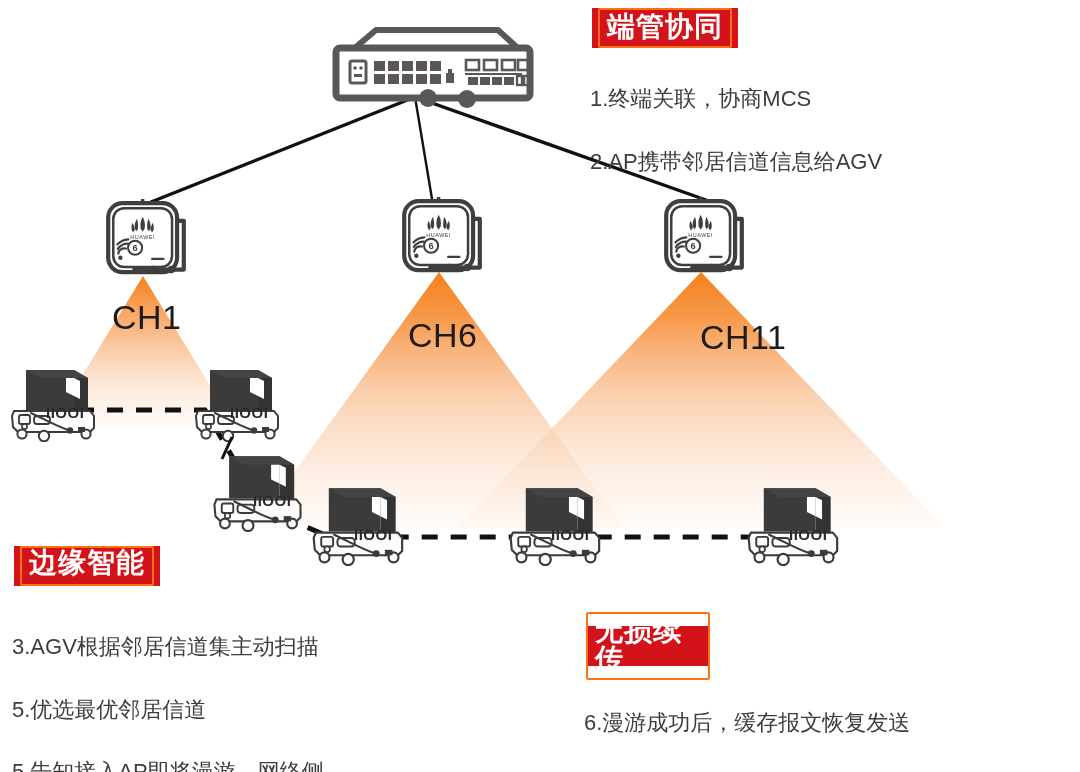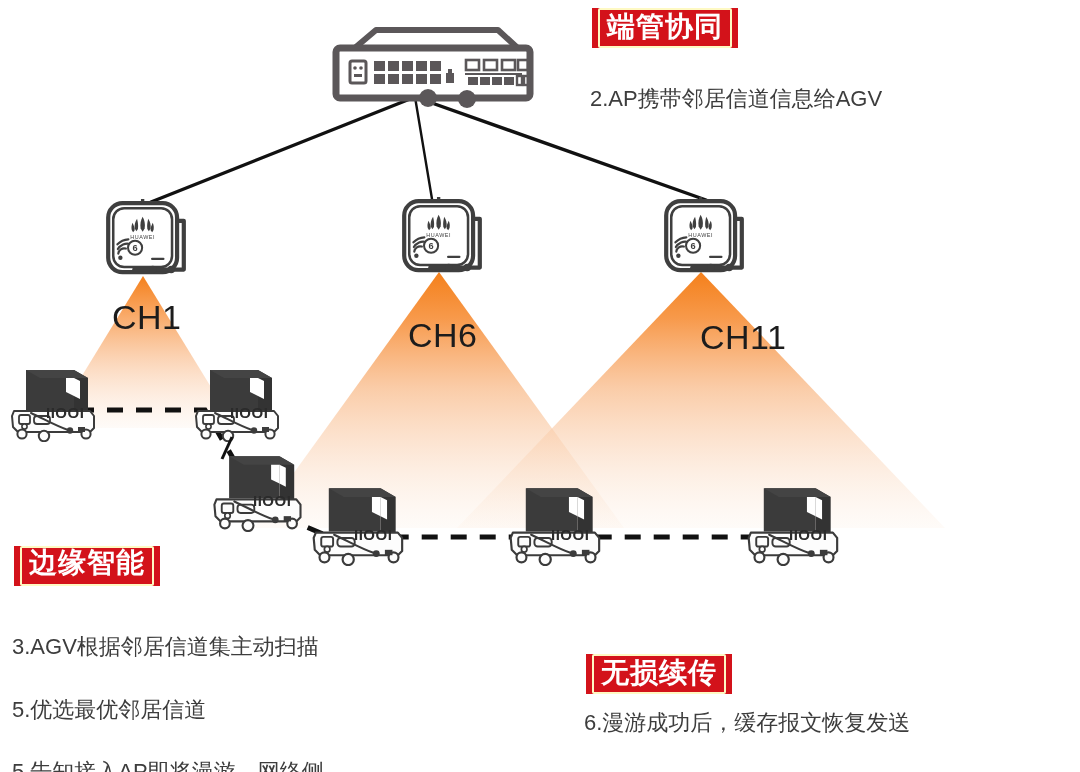--- a/index.html
+++ b/index.html
@@ -22,21 +22,21 @@
     background:#d3121a;
     color:#ffffff;
     font-weight:bold;
     letter-spacing:1px;
     box-sizing:border-box;
     display:flex;align-items:center;justify-content:center;
     line-height:1;
   }
   .badge span{
     display:block;
-    border:2px solid #fef9c3;
+    border:2px solid #f97316;
     padding:3px 7px 5px 7px;
     border-radius:2px;
   }
   .note{
     position:absolute;
     color:#3d3d3d;
     line-height:1.42;
     white-space:pre-line;
   }
   .chlabel{
@@ -214,34 +214,35 @@
   </svg>
 
   <div class="chlabel" style="left:112px;top:300px;font-size:34px;text-align:center;">CH1</div>
   <div class="chlabel" style="left:408px;top:318px;font-size:34px;">CH6</div>
   <div class="chlabel" style="left:664px;top:320px;font-size:34px;margin-left:36px;">CH11</div>
 
   <div class="badge" style="left:592px;top:8px;width:146px;height:40px;font-size:28px;">
     <span>端管协同</span>
   </div>
   <div class="note" style="left:590px;top:52px;font-size:22px;width:430px;">
+    <div>1.终端关联，协商MCS</div>
     <div>2.AP携带邻居信道信息给AGV</div>
   </div>
 
   <div class="badge" style="left:14px;top:546px;width:146px;height:40px;font-size:28px;font-family:Liberation Mono, monospace;">
     <span>边缘智能</span>
   </div>
   <div class="note" style="left:12px;top:600px;font-size:22px;width:420px;">
     <div>3.AGV根据邻居信道集主动扫描</div>
     <div>5.优选最优邻居信道</div>
     <div>5.告知接入AP即将漫游，网络侧</div>
     
     
   </div>
 
-  <div class="badge" style="left:586px;top:626px;width:146px;height:40px;font-size:28px;margin-top:28px;">
+  <div class="badge" style="left:586px;top:626px;width:124px;height:40px;font-size:28px;">
     <span>无损续传</span>
   </div>
   <div class="note" style="left:584px;top:676px;font-size:22px;width:460px;">
     <div>6.漫游成功后，缓存报文恢复发送</div>
   </div>
 
 </div>
 
 </body></html>

